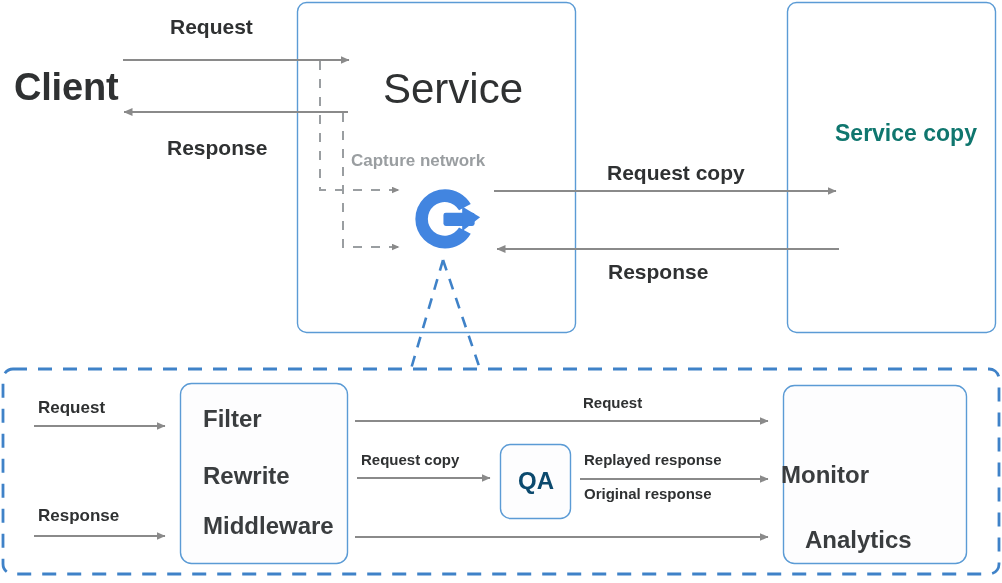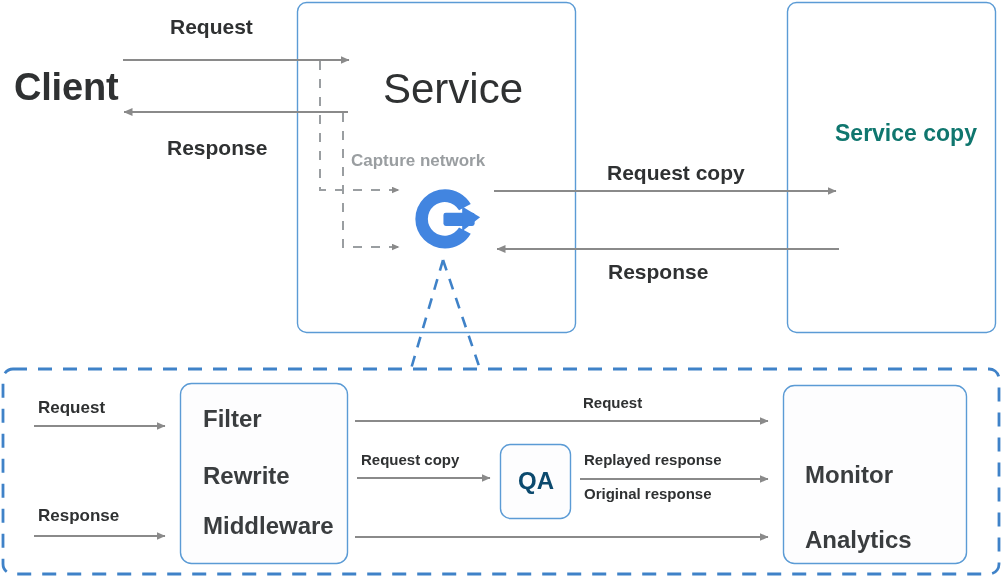--- a/index.html
+++ b/index.html
@@ -186,17 +186,17 @@
   <div class="lbl box-item" style="left:203px; top:452px;margin-top:12px;">Rewrite</div>
   <div class="lbl box-item" style="left:203px; top:514px;">Middleware</div>
 
   <div class="lbl qa-lbl" style="left:518px; top:469px;">QA</div>
 
   <div class="lbl flow-sm" style="left:583px; top:395px;">Request</div>
   <div class="lbl flow-sm" style="left:361px; top:452px;">Request copy</div>
   <div class="lbl flow-sm" style="left:584px; top:452px;">Replayed response</div>
   <div class="lbl flow-sm" style="left:584px; top:486px;">Original response</div>
 
-  <div class="lbl box-item" style="left:805px; top:463px;">Monitor</div>
+  <div class="lbl box-item" style="left:781px; top:463px;">Monitor</div>
   <div class="lbl box-item" style="left:805px; top:528px;">Analytics</div>
 
 
 </div>
 
 </body></html>

